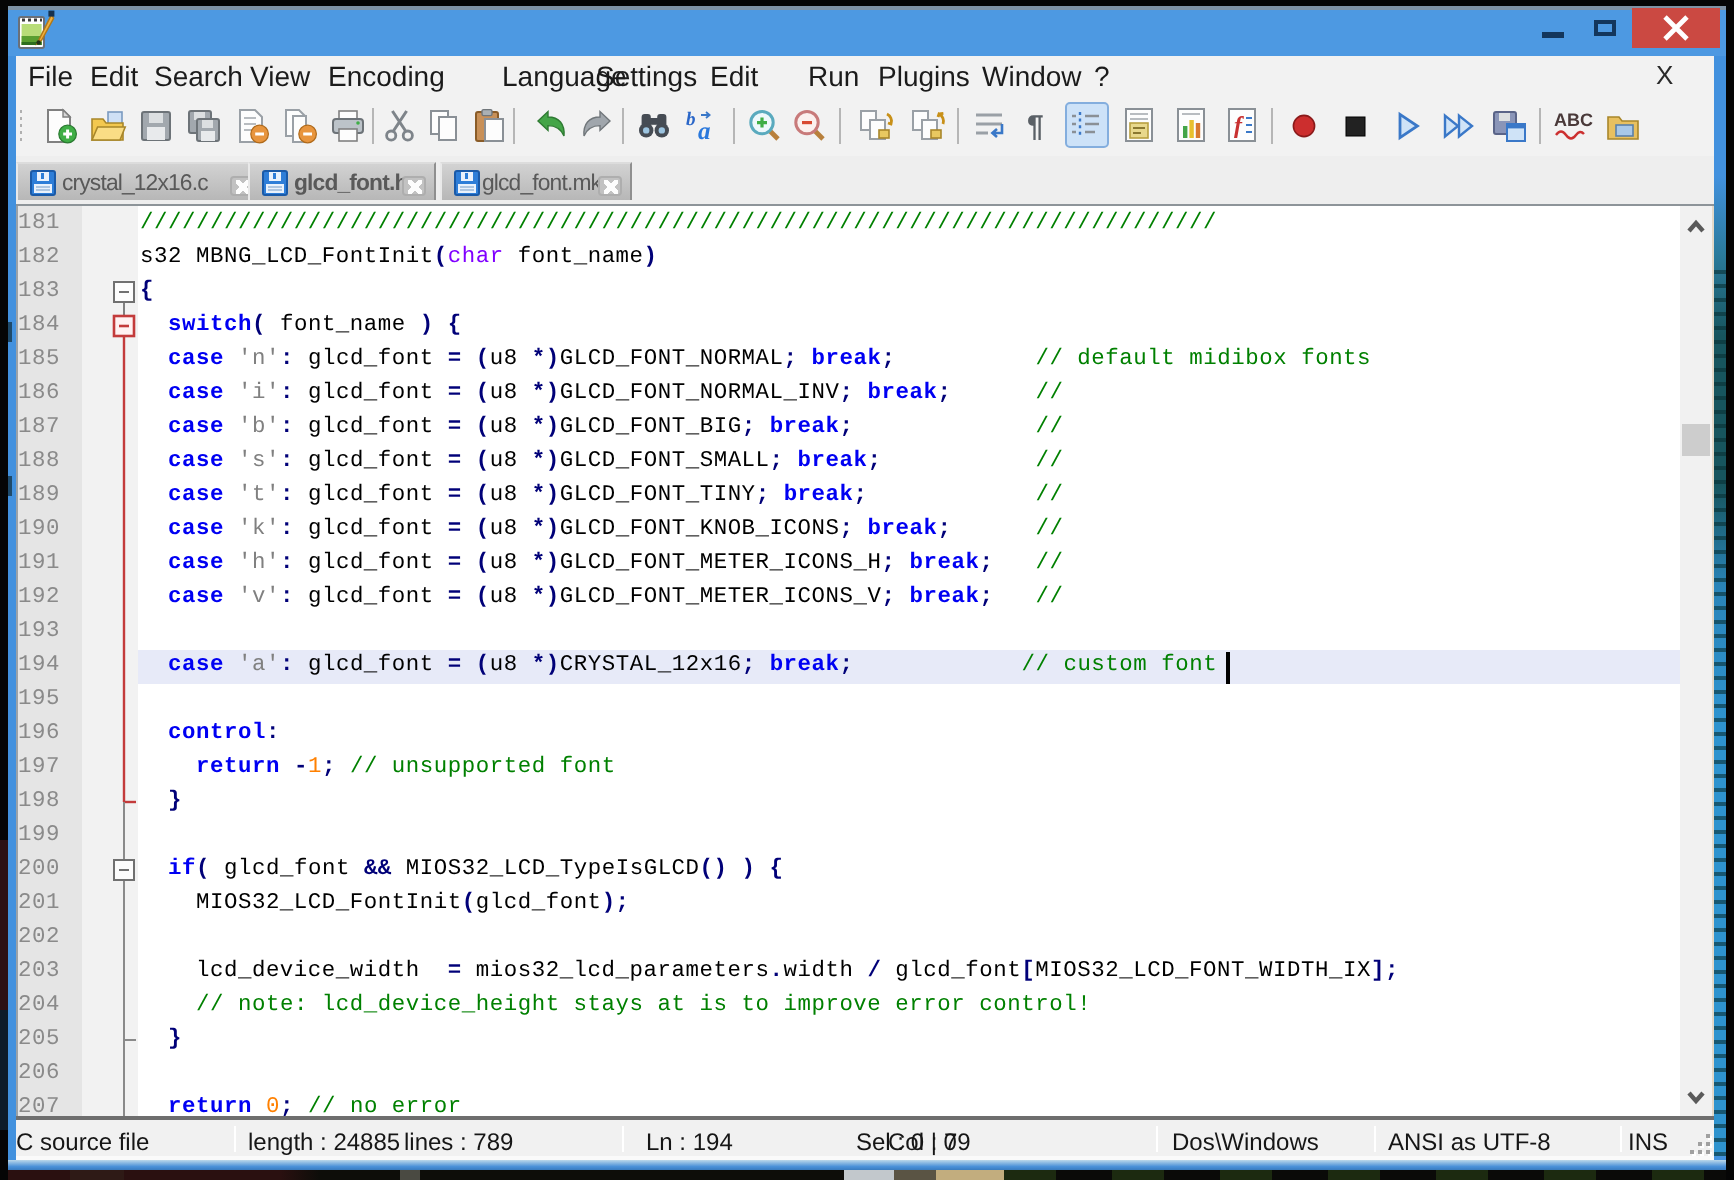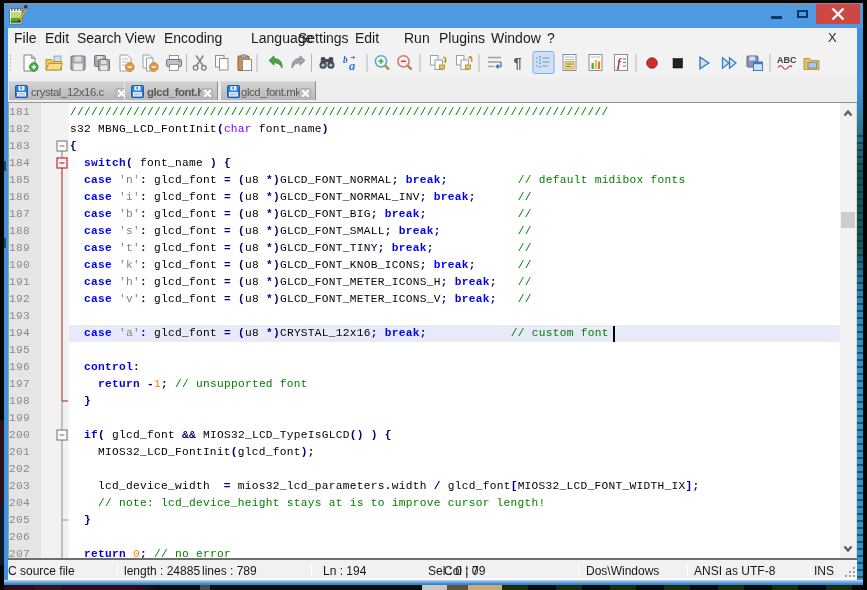--- a/index.html
+++ b/index.html
@@ -410,21 +410,21 @@
   <span class="k">case</span> <span class="s">'a'</span><span class="o">:</span> glcd_font <span class="o">=</span> <span class="o">(</span>u8 <span class="o">*)</span>CRYSTAL_12x16<span class="o">;</span> <span class="k">break</span><span class="o">;</span>            <span class="c">// custom font</span>
 
   <span class="k">control</span><span class="o">:</span>
     <span class="k">return</span> <span class="o">-</span><span class="n">1</span><span class="o">;</span> <span class="c">// unsupported font</span>
   <span class="o">}</span>
 
   <span class="k">if</span><span class="o">(</span> glcd_font <span class="o">&amp;&amp;</span> MIOS32_LCD_TypeIsGLCD<span class="o">()</span> <span class="o">)</span> <span class="o">{</span>
     MIOS32_LCD_FontInit<span class="o">(</span>glcd_font<span class="o">);</span>
 
     lcd_device_width  <span class="o">=</span> mios32_lcd_parameters<span class="o">.</span>width <span class="o">/</span> glcd_font<span class="o">[</span>MIOS32_LCD_FONT_WIDTH_IX<span class="o">];</span>
-    <span class="c">// note: lcd_device_height stays at is to improve cursor length!</span>
+    <span class="c">// note: lcd_device_height stays at is to improve error control!</span>
   <span class="o">}</span>
 
   <span class="k">return</span> <span class="n">0</span><span class="o">;</span> <span class="c">// no error</span></pre>
     </div>
   <div class="abs" id="vscroll">
     <svg width="16" height="456">
       <path d="M4.5 12.5 L8 8.5 L11.5 12.5" stroke="#5a5a5a" stroke-width="2.2" fill="none"></path>
       <rect x="1" y="109" width="14" height="16" fill="#cdcdcd"></rect>
       <path d="M4.5 443.5 L8 447.5 L11.5 443.5" stroke="#5a5a5a" stroke-width="2.2" fill="none"></path>
     </svg>

